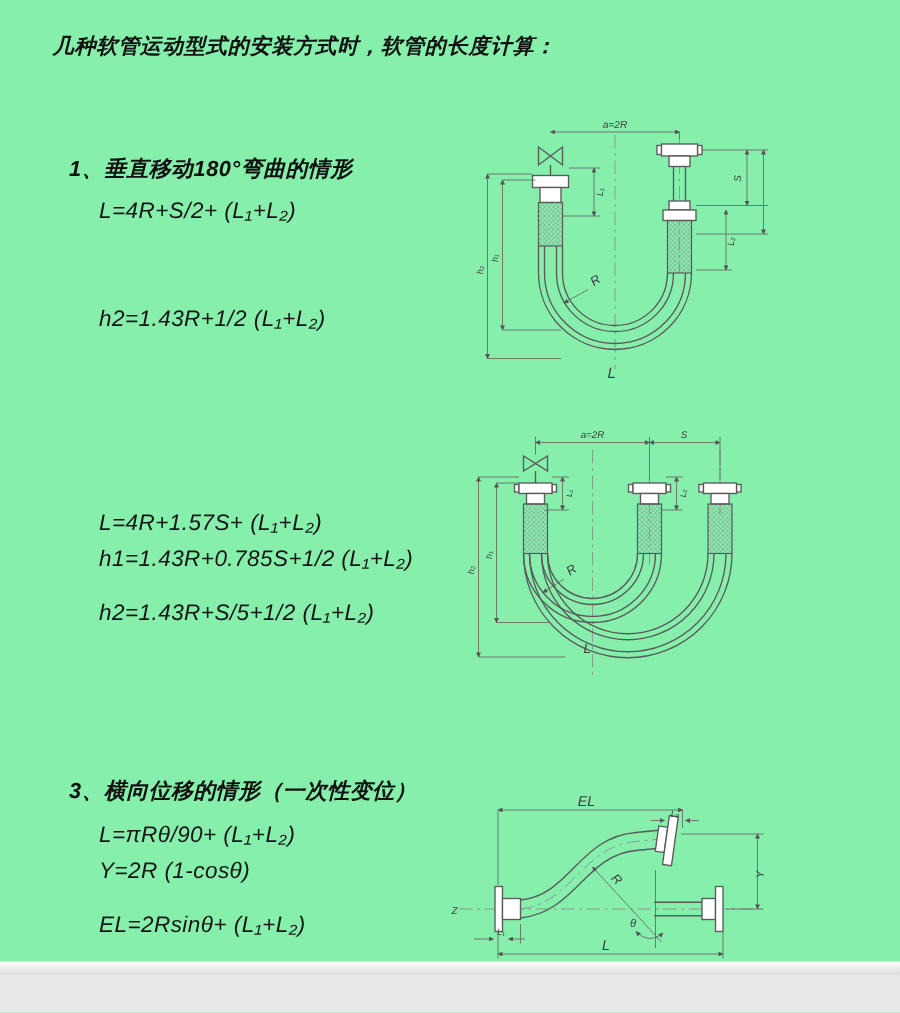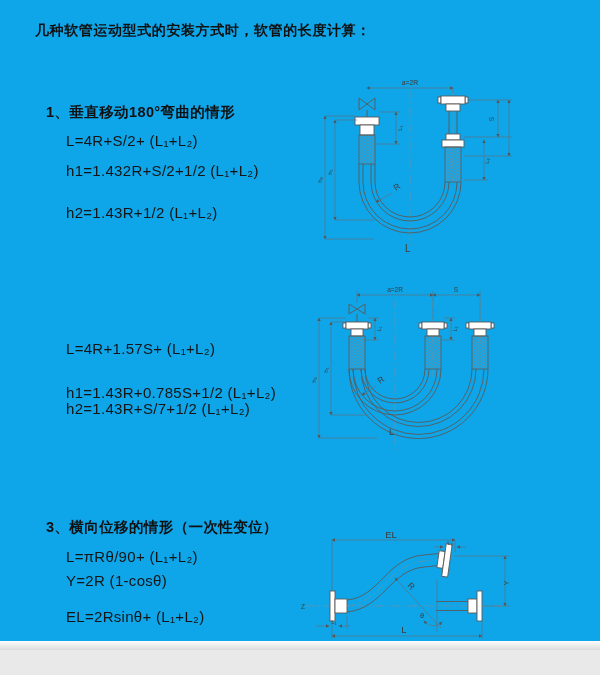--- a/index.html
+++ b/index.html
@@ -1,23 +1,24 @@
 <!DOCTYPE html>
 <html><head>
 <meta charset="utf-8">
 <style>
   html,body{margin:0;padding:0;background:#e9e9e9;}
   .page{
     position:relative;
     width:600px;height:650px;
     margin:0 auto;
-    background:#0ea5e9;
+    background:#86efac;
     font-family:"Liberation Sans", sans-serif;
     color:#1a1a1a;
     overflow:hidden;
+    font-style:italic;
   }
   .doc-title{
     position:absolute;left:35px;top:22px;
     font-size:14px;font-weight:700;letter-spacing:.6px;color:#111;
     white-space:nowrap;
   }
   .sec-heading{
     position:absolute;left:46px;
     font-size:14.5px;font-weight:700;letter-spacing:.4px;color:#111;
     white-space:nowrap;
@@ -42,21 +43,20 @@
 </style>
 </head>
 <body>
 
 <div class="page">
 
   <div class="doc-title">几种软管运动型式的安装方式时，软管的长度计算：</div>
 
   <div class="sec-heading" style="top:103px">1、垂直移动180°弯曲的情形</div>
   <div class="formula" style="top:132px">L=4R+S/2+ (L₁+L₂)</div>
-  <div class="formula" style="top:162px">h1=1.432R+S/2+1/2 (L₁+L₂)</div>
   <div class="formula" style="top:204px">h2=1.43R+1/2 (L₁+L₂)</div>
 
   <div class="diagram" style="left:312px;top:72px">
     <svg width="280" height="192" viewBox="0 0 280 192">
       <defs>
         <marker id="arrA" viewBox="0 0 10 10" refX="9" refY="5" markerWidth="7.5" markerHeight="5.5" orient="auto-start-reverse">
           <path d="M0,0 L10,5 L0,10 z" fill="#555"></path>
         </marker>
         <pattern id="brA" width="3" height="3" patternUnits="userSpaceOnUse">
           <path d="M0,3 L3,0 M0,0 L3,3" stroke="#8a8a8a" stroke-width="0.35"></path>
@@ -143,22 +143,22 @@
       <g>
         <line class="dim" x1="80" y1="121" x2="64" y2="130" marker-end="url(#arrA)"></line>
         <text x="84" y="119" font-size="8.5" transform="rotate(-35 84 119)">R</text>
       </g>
 
       <text x="93" y="180" font-size="10">L</text>
     </svg>
   </div>
 
   <div class="formula" style="top:340px">L=4R+1.57S+ (L₁+L₂)</div>
-  <div class="formula" style="top:384px">h1=1.43R+0.785S+1/2 (L₁+L₂)</div>
-  <div class="formula" style="top:400px">h2=1.43R+S/7+1/2 (L₁+L₂)</div>
+  <div class="formula" style="top:364px">h1=1.43R+0.785S+1/2 (L₁+L₂)</div>
+  <div class="formula" style="top:400px">h2=1.43R+S/5+1/2 (L₁+L₂)</div>
 
   <div class="diagram" style="left:305px;top:282px">
     <svg width="290" height="178" viewBox="0 0 290 178">
       <defs>
         <marker id="arrB" viewBox="0 0 10 10" refX="9" refY="5" markerWidth="7.5" markerHeight="5.5" orient="auto-start-reverse">
           <path d="M0,0 L10,5 L0,10 z" fill="#555"></path>
         </marker>
         <pattern id="brB" width="3" height="3" patternUnits="userSpaceOnUse">
           <path d="M0,3 L3,0 M0,0 L3,3" stroke="#8a8a8a" stroke-width="0.35"></path>
         </pattern>

